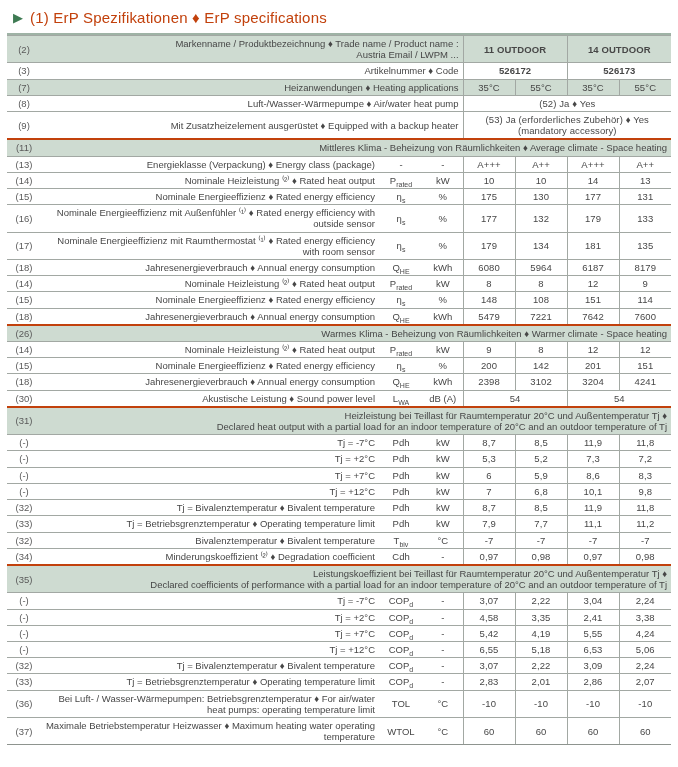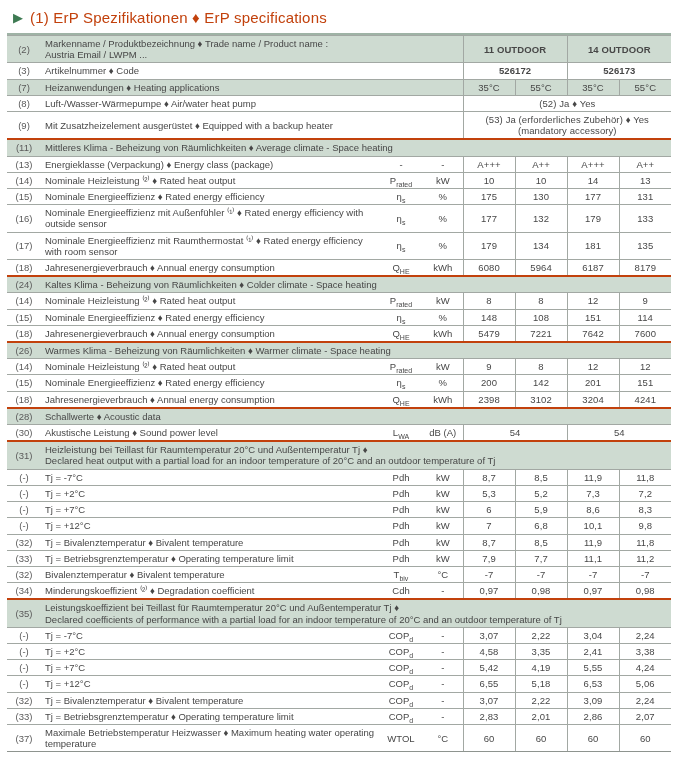--- a/index.html
+++ b/index.html
@@ -12,21 +12,21 @@
   .title-text { color:#c2410c; font-size:15px; letter-spacing:0.2px;text-align:right; }
   .title-rule { border-bottom:2px solid #9fb3a6; margin:0 0 0 0; }
 
   
   table.spec { border-collapse:collapse; width:664px; margin-top:0px; table-layout:fixed;
                font-size:9.5px; color:#474747; }
   table.spec td { border-top:1px solid #a2a8a3; padding:2px 4px; vertical-align:middle;
                   line-height:1.18; white-space:pre-line; overflow:hidden; }
   table.spec tr:last-child td { border-bottom:1px solid #8e948f; }
   td.num  { text-align:center; color:#5a5a5a; padding-left:1px; padding-right:1px; }
-  td.desc { text-align:left; }
+  td.desc { text-align:right; }
   td.sym  { text-align:center; white-space:nowrap; }
   td.unit { text-align:center; white-space:nowrap; }
   td.val  { text-align:center; border-left:1px solid #a2a8a3; }
   td.val.b{ font-weight:bold; }
   tr.green td { background:#cedbd1; }
   tr.green td.val { background:#cedbd1; }
   tr.section td { background:#cedbd1; border-top:2px solid #c2410c; }
   sub { font-size:7px; line-height:0; }
   td.val { letter-spacing:0.1px; }
 </style>
@@ -140,24 +140,20 @@
         <tr>
           <td class="num">(18)</td>
           <td class="desc">Jahresenergieverbrauch ♦ Annual energy consumption</td>
           <td class="sym">Q<sub>HE</sub></td>
           <td class="unit">kWh</td>
           <td class="val">6080</td>
           <td class="val">5964</td>
           <td class="val">6187</td>
           <td class="val">8179</td>
         </tr>
-        <tr class="section">
-          <td class="num">(24)</td>
-          <td class="desc" colspan="7">Kaltes Klima - Beheizung von Räumlichkeiten ♦ Colder climate - Space heating</td>
-        </tr>
         <tr>
           <td class="num">(14)</td>
           <td class="desc">Nominale Heizleistung ⁽²⁾ ♦ Rated heat output</td>
           <td class="sym">P<sub>rated</sub></td>
           <td class="unit">kW</td>
           <td class="val">8</td>
           <td class="val">8</td>
           <td class="val">12</td>
           <td class="val">9</td>
         </tr>
@@ -208,24 +204,20 @@
         <tr>
           <td class="num">(18)</td>
           <td class="desc">Jahresenergieverbrauch ♦ Annual energy consumption</td>
           <td class="sym">Q<sub>HE</sub></td>
           <td class="unit">kWh</td>
           <td class="val">2398</td>
           <td class="val">3102</td>
           <td class="val">3204</td>
           <td class="val">4241</td>
         </tr>
-        <tr class="section">
-          <td class="num">(28)</td>
-          <td class="desc" colspan="7">Schallwerte ♦ Acoustic data</td>
-        </tr>
         <tr>
           <td class="num">(30)</td>
           <td class="desc">Akustische Leistung ♦ Sound power level</td>
           <td class="sym">L<sub>WA</sub></td>
           <td class="unit">dB (A)</td>
           <td class="val" colspan="2">54</td>
           <td class="val" colspan="2">54</td>
         </tr>
         <tr class="section">
           <td class="num">(31)</td>
@@ -371,20 +363,30 @@
           <td class="num">(33)</td>
           <td class="desc">Tj = Betriebsgrenztemperatur ♦ Operating temperature limit</td>
           <td class="sym">COP<sub>d</sub></td>
           <td class="unit">-</td>
           <td class="val">2,83</td>
           <td class="val">2,01</td>
           <td class="val">2,86</td>
           <td class="val">2,07</td>
         </tr>
         <tr>
+          <td class="num">(36)</td>
+          <td class="desc">Bei Luft- / Wasser-Wärmepumpen: Betriebsgrenztemperatur ♦ For air/water heat pumps: operating temperature limit</td>
+          <td class="sym">TOL</td>
+          <td class="unit">°C</td>
+          <td class="val">-10</td>
+          <td class="val">-10</td>
+          <td class="val">-10</td>
+          <td class="val">-10</td>
+        </tr>
+        <tr>
           <td class="num">(37)</td>
           <td class="desc">Maximale Betriebstemperatur Heizwasser ♦ Maximum heating water operating temperature</td>
           <td class="sym">WTOL</td>
           <td class="unit">°C</td>
           <td class="val">60</td>
           <td class="val">60</td>
           <td class="val">60</td>
           <td class="val">60</td>
         </tr>
       </tbody>

